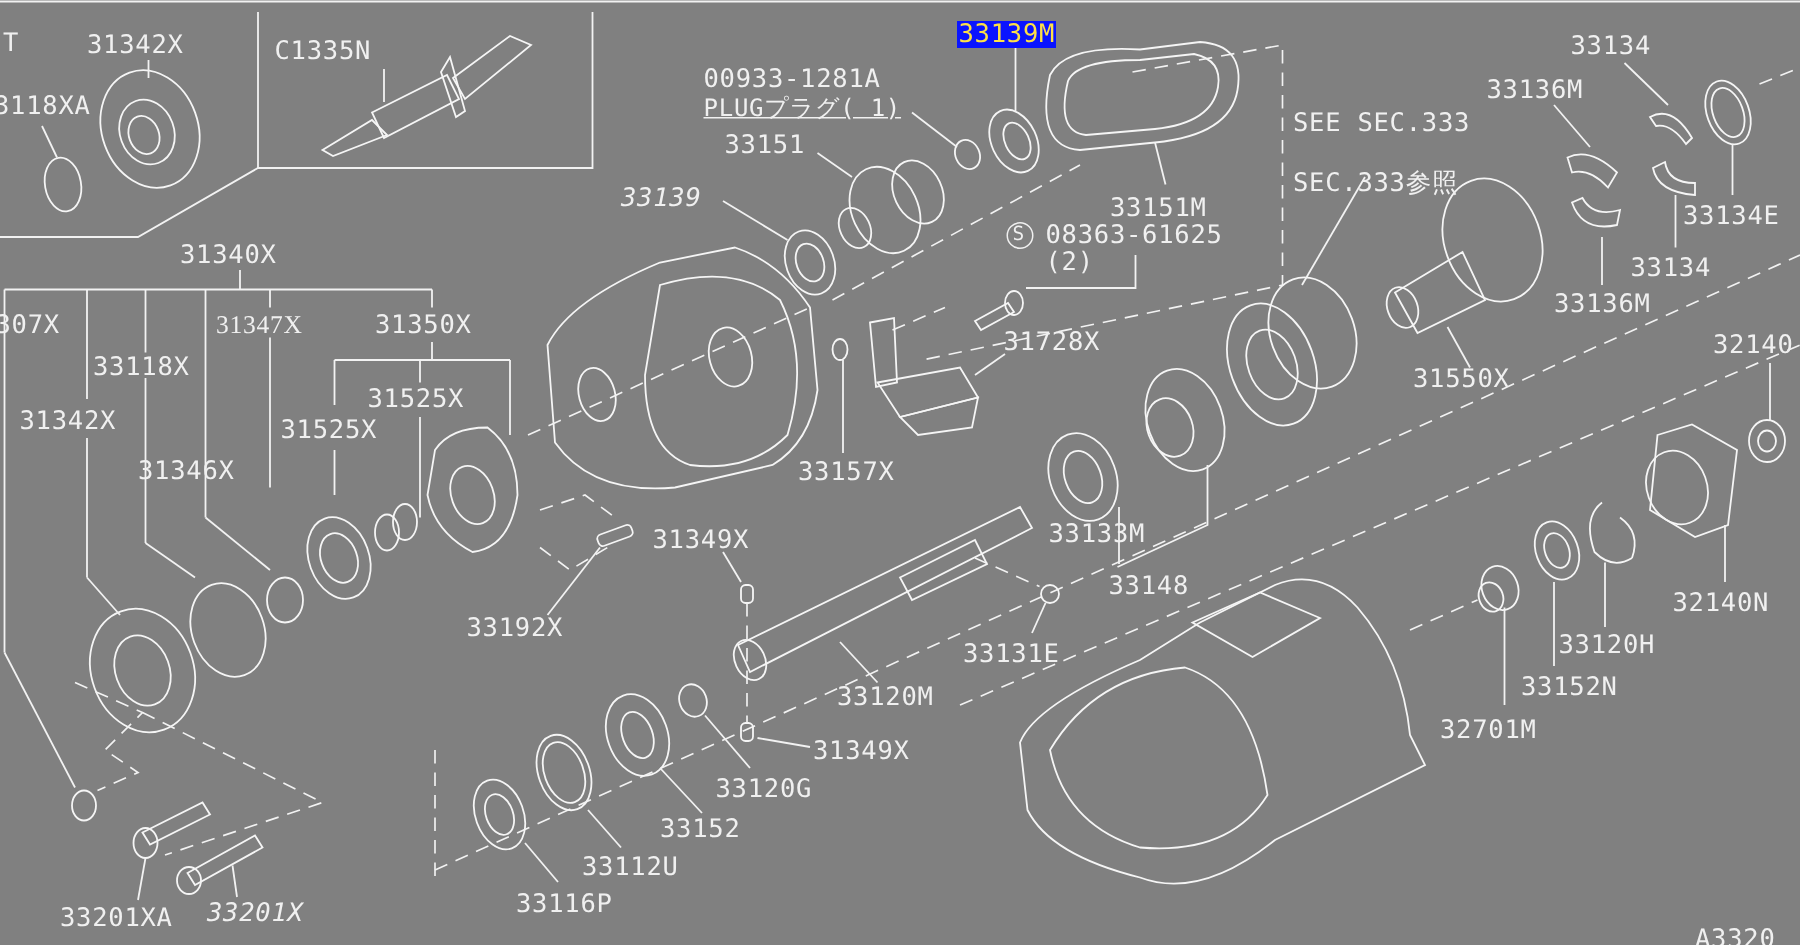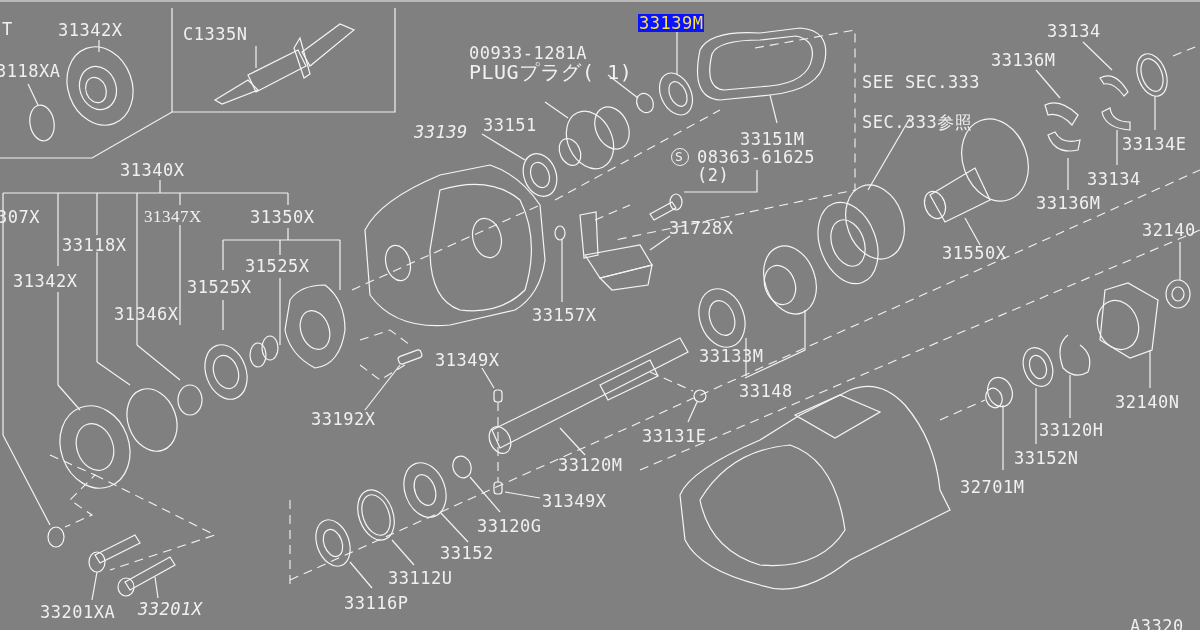--- a/index.html
+++ b/index.html
@@ -4,21 +4,21 @@
 <style>
   html, body { margin: 0; padding: 0; }
   body { width: 1200px; height: 630px; background: #808080; overflow: hidden; position: relative; }
   #stage { position: absolute; left: 0; top: 0; width: 1200px; height: 630px; background: #808080; }
   svg { position: absolute; left: 0; top: 0; }
   .ln { stroke: #f2f2f2; stroke-width: 1.2; fill: none; }
   .dash { stroke: #f2f2f2; stroke-width: 1.1; fill: none; stroke-dasharray: 9 6; }
   .part { stroke: #f5f5f5; stroke-width: 1.2; fill: none; }
   .lbl { position: absolute; font-family: "DejaVu Sans Mono", monospace; font-size: 17px; color: #f0f0f0; letter-spacing: 0.5px; white-space: nowrap; line-height: 18px; }
   .lbl.hl { background: #0a14ff; color: #fde047; padding: 0 1px; }
-  .lbl.sm { font-size: 20px; }
+  .lbl.sm { font-size: 16px; text-decoration: underline; }
 </style>
 </head>
 <body>
 
 <div id="stage">
 <svg width="1200" height="630" viewBox="0 0 1200 630">
 
   <line class="ln" x1="0" y1="1" x2="1200" y2="1"></line>
 
   <g>
@@ -298,21 +298,21 @@
   </g>
 </svg>
 
 <span class="lbl" style="left:2px;top:20px;">T</span>
 <span class="lbl" style="left:58px;top:21px;">31342X</span>
 <span class="lbl" style="left:-4px;top:62px;">3118XA</span>
 <span class="lbl" style="left:183px;top:25px;">C1335N</span>
 <span class="lbl hl" style="left:638px;top:14px;">33139M</span>
 <span class="lbl" style="left:469px;top:44px;">00933-1281A</span>
 <span class="lbl sm" style="left:469px;top:63px;">PLUGプラグ( 1)</span>
-<span class="lbl" style="left:483px;top:88px;margin-top:28px;">33151</span>
+<span class="lbl" style="left:483px;top:88px;">33151</span>
 <span class="lbl" style="left:414px;top:123px;font-style:italic;">33139</span>
 <span class="lbl" style="left:740px;top:130px;">33151M</span>
 <span style="position:absolute;left:671px;top:148px;width:16px;height:16px;border:1px solid #f0f0f0;border-radius:50%;">
       <span class="lbl" style="position:absolute;left:3px;top:-1px;font-size:13px;">S</span>
     </span>
 <span class="lbl" style="left:697px;top:148px;">08363-61625</span>
 <span class="lbl" style="left:697px;top:166px;">(2)</span>
 <span class="lbl" style="left:862px;top:73px;">SEE SEC.333</span>
 <span class="lbl" style="left:862px;top:93px;margin-top:20px;">SEC.333参照</span>
 <span class="lbl" style="left:1047px;top:22px;">33134</span>
@@ -321,21 +321,21 @@
 <span class="lbl" style="left:1087px;top:170px;">33134</span>
 <span class="lbl" style="left:1036px;top:194px;">33136M</span>
 <span class="lbl" style="left:120px;top:161px;">31340X</span>
 <span class="lbl" style="left:-3px;top:208px;">307X</span>
 <span class="lbl" style="left:62px;top:236px;">33118X</span>
 <span class="lbl" style="left:144px;top:208px;font-family:Liberation Serif, serif;">31347X</span>
 <span class="lbl" style="left:250px;top:208px;">31350X</span>
 <span class="lbl" style="left:13px;top:272px;">31342X</span>
 <span class="lbl" style="left:245px;top:257px;">31525X</span>
 <span class="lbl" style="left:187px;top:278px;">31525X</span>
-<span class="lbl" style="left:114px;top:305px;">31346X</span>
+<span class="lbl" style="left:92px;top:305px;">31346X</span>
 <span class="lbl" style="left:669px;top:219px;">31728X</span>
 <span class="lbl" style="left:532px;top:306px;">33157X</span>
 <span class="lbl" style="left:942px;top:244px;">31550X</span>
 <span class="lbl" style="left:1142px;top:221px;">32140</span>
 <span class="lbl" style="left:699px;top:347px;text-align:center;">33133M</span>
 <span class="lbl" style="left:739px;top:382px;">33148</span>
 <span class="lbl" style="left:435px;top:351px;">31349X</span>
 <span class="lbl" style="left:311px;top:410px;">33192X</span>
 <span class="lbl" style="left:642px;top:427px;">33131E</span>
 <span class="lbl" style="left:558px;top:456px;">33120M</span>

